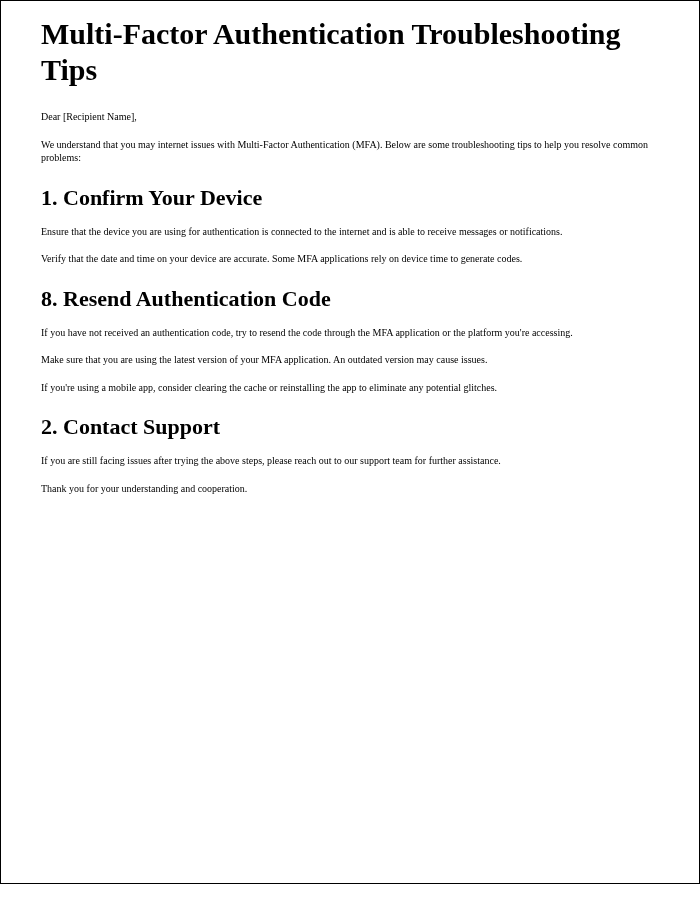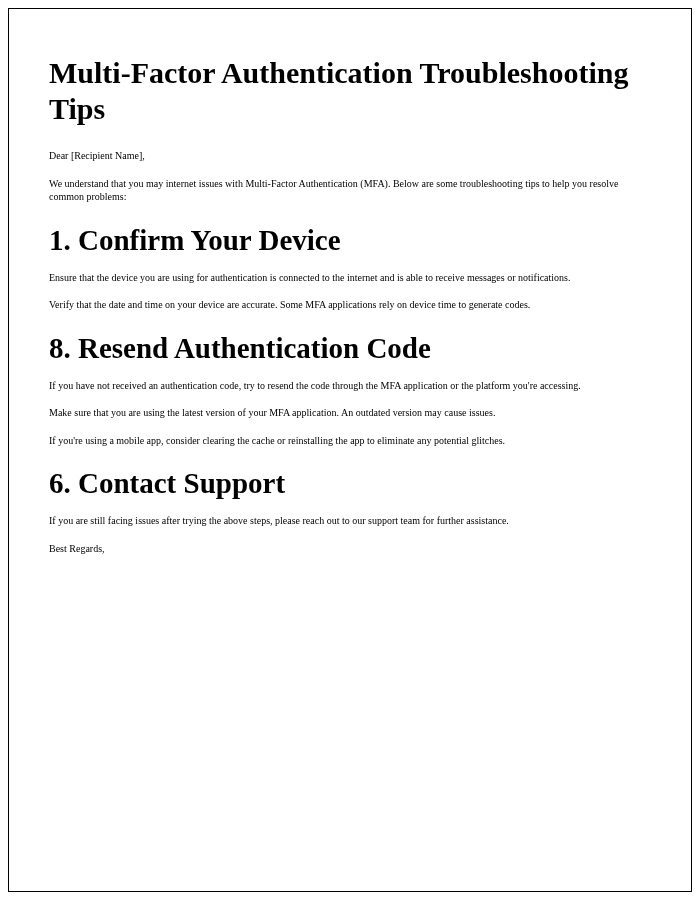--- a/index.html
+++ b/index.html
@@ -9,33 +9,32 @@
     }
     body {
       font-family: "Times New Roman", Times, serif;
       background: #fff;
       width: 700px;
       height: 900px;
       overflow: hidden;
     }
     .page {
       border: 1px solid #000;
-      margin: 8px;
-      padding: 46px 40px;
+      padding: 15px 40px;
       height: 884px;
       overflow: hidden;
     }
     h1 {
       font-size: 30px;
       font-weight: bold;
       margin-bottom: 22px;
       line-height: 1.2;
     }
     h2 {
-      font-size: 29px;
+      font-size: 22px;
       font-weight: bold;
       margin-top: 20px;
       margin-bottom: 14px;
     }
     p {
       font-size: 10px;
       margin-bottom: 14px;
       line-height: 1.35;
     }
   </style>
@@ -52,17 +51,17 @@
 
   <p>Verify that the date and time on your device are accurate. Some MFA applications rely on device time to generate codes.</p>
 
   <h2>8. Resend Authentication Code</h2>
   <p>If you have not received an authentication code, try to resend the code through the MFA application or the platform you're accessing.</p>
 
   <p>Make sure that you are using the latest version of your MFA application. An outdated version may cause issues.</p>
 
   <p>If you're using a mobile app, consider clearing the cache or reinstalling the app to eliminate any potential glitches.</p>
 
-  <h2>6. Contact Support</h2>
+  <h2>2. Contact Support</h2>
   <p>If you are still facing issues after trying the above steps, please reach out to our support team for further assistance.</p>
 
-  <p>Best Regards,</p>
+  <p>Thank you for your understanding and cooperation.</p>
 </div>
 
 </body></html>

